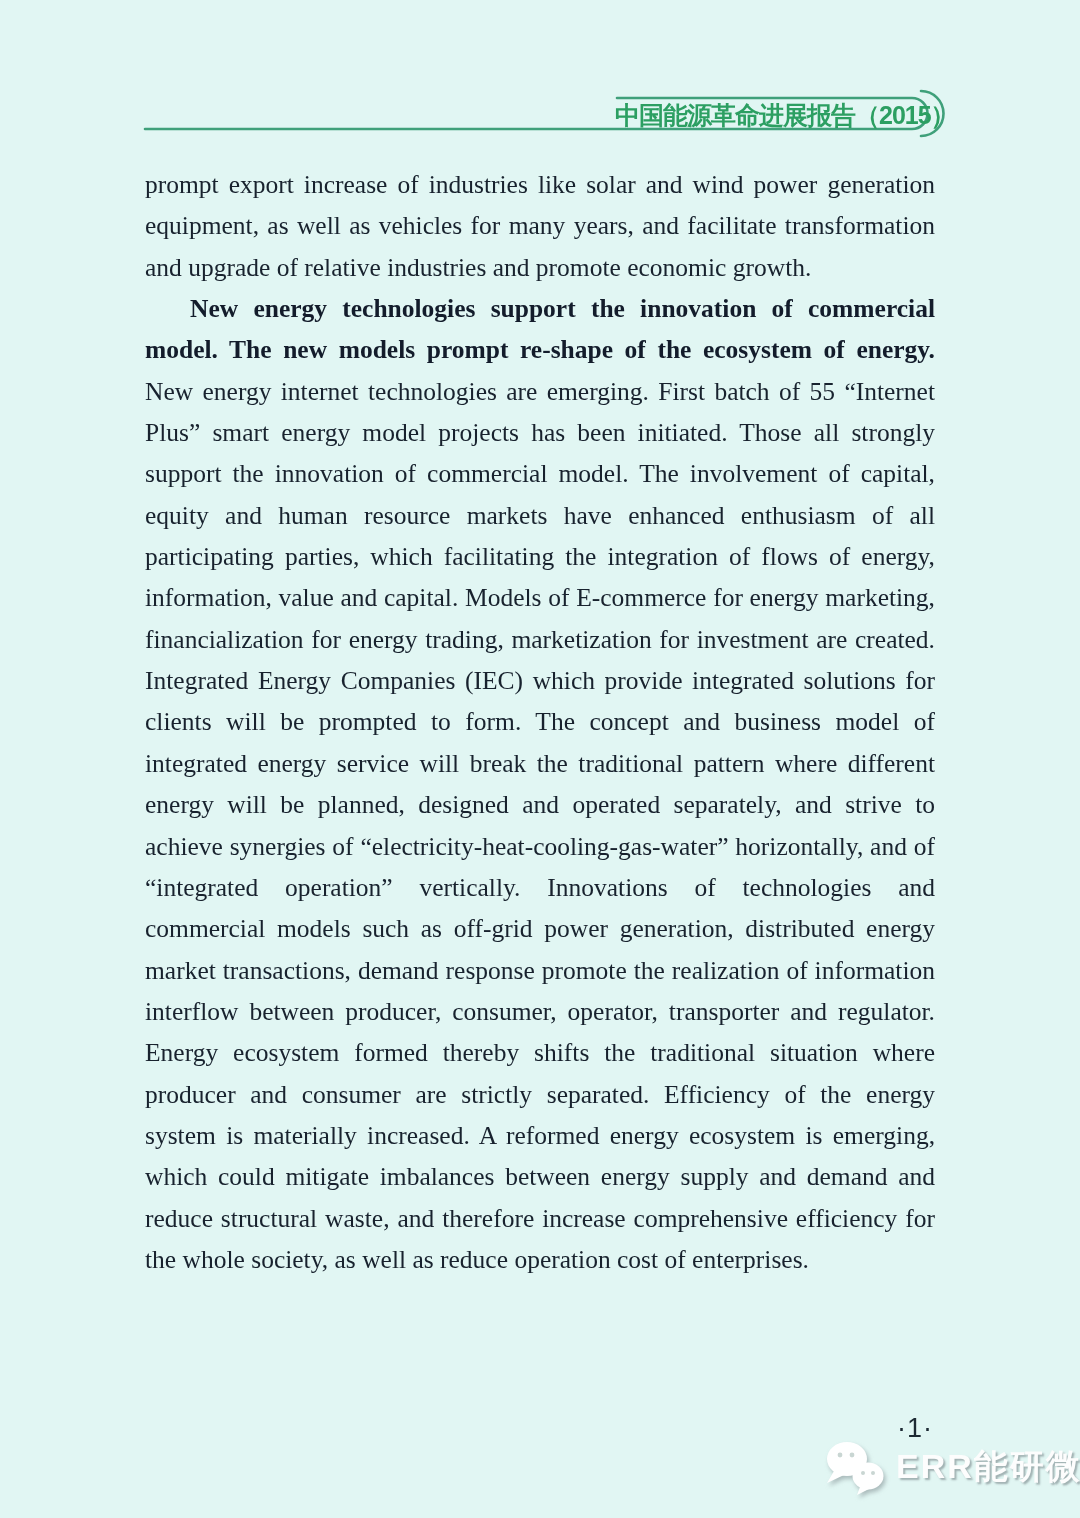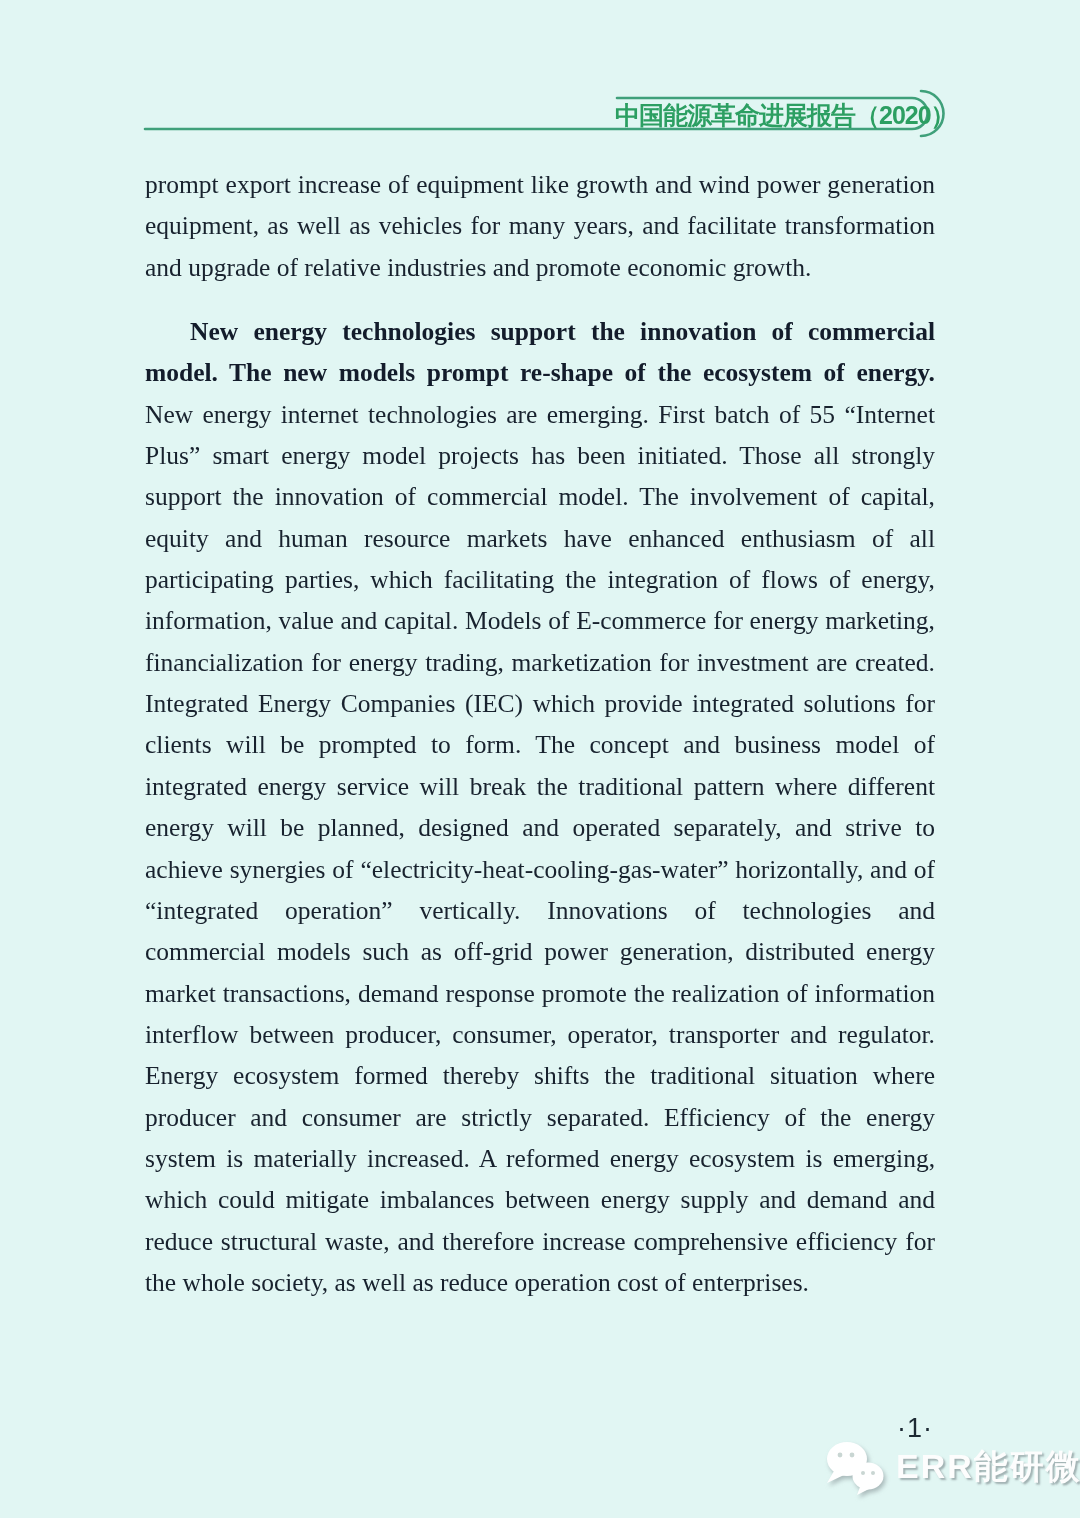--- a/index.html
+++ b/index.html
@@ -24,21 +24,21 @@
   }
 
   
   .body-text {
     position:absolute; left:145px; top:164px; width:790px;
     font-size:25.5px; line-height:41.35px;
     color:#18222e;
     text-align:justify;
   }
   .body-text p { margin:0; }
-  .body-text p.indented { text-indent:45px;margin-top:23px; }
+  .body-text p.indented { text-indent:45px; }
   .body-text strong { font-weight:bold; color:#131c2b; }
 
   
   .page-number {
     position:absolute; left:878px; top:1412px; width:74px; height:32px;
     text-align:center; line-height:32px;
     font-family:"Liberation Sans", sans-serif;
     font-size:27px; color:#1d2a33; letter-spacing:1px;
   }
   .watermark {
@@ -59,24 +59,24 @@
 </head>
 <body>
 
 <div class="page">
 
   <svg class="header-deco" width="1080" height="175" viewBox="0 0 1080 175">
     <path d="M617 98 H912 A15.5 15.5 0 0 1 912 129 H145" fill="none" stroke="#3fa07a" stroke-width="2.6" stroke-linecap="round"></path>
     <path d="M921 91 a21.5 21.5 0 0 1 0 45" fill="none" stroke="#3fa07a" stroke-width="2.6" stroke-linecap="round"></path>
   </svg>
 
-  <div class="header-title">中国能源革命进展报告（2020）</div>
+  <div class="header-title">中国能源革命进展报告（2015）</div>
 
   <div class="body-text">
-    <p>prompt export increase of equipment like growth and wind power generation equipment, as well as vehicles for many years, and facilitate transformation and upgrade of relative industries and promote economic growth.</p>
+    <p>prompt export increase of industries like solar and wind power generation equipment, as well as vehicles for many years, and facilitate transformation and upgrade of relative industries and promote economic growth.</p>
     <p class="indented"><strong>New energy technologies support the innovation of commercial model. The new models prompt re-shape of the ecosystem of energy.</strong><span> New energy internet technologies are emerging. First batch of 55 “Internet Plus” smart energy model projects has been initiated. Those all strongly support the innovation of commercial model. The involvement of capital, equity and human resource markets have enhanced enthusiasm of all participating parties, which facilitating the integration of flows of energy, information, value and capital. Models of E-commerce for energy marketing, financialization for energy trading, marketization for investment are created. Integrated Energy Companies (IEC) which provide integrated solutions for clients will be prompted to form. The concept and business model of integrated energy service will break the traditional pattern where different energy will be planned, designed and operated separately, and strive to achieve synergies of “electricity-heat-cooling-gas-water” horizontally, and of “integrated operation” vertically. Innovations of technologies and commercial models such as off-grid power generation, distributed energy market transactions, demand response promote the realization of information interflow between producer, consumer, operator, transporter and regulator.  Energy ecosystem formed thereby shifts the traditional situation where producer and consumer are strictly separated. Efficiency of the energy system is materially increased. A reformed energy ecosystem is emerging, which could mitigate imbalances between energy supply and demand and reduce structural waste, and therefore increase comprehensive efficiency for the whole society, as well as reduce operation cost of enterprises.</span></p>
   </div>
 
   <div class="page-number">·1·</div>
 
   <div class="watermark">
     <svg class="wm-logo" width="66" height="58" viewBox="0 0 66 58">
 
       <ellipse cx="25" cy="21" rx="20" ry="17" fill="#ffffff"></ellipse>
       <path d="M12 33 L5 45 L22 37 Z" fill="#ffffff"></path>

